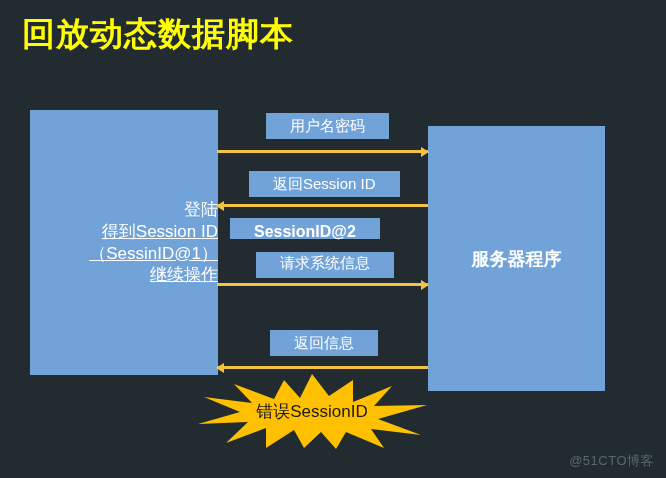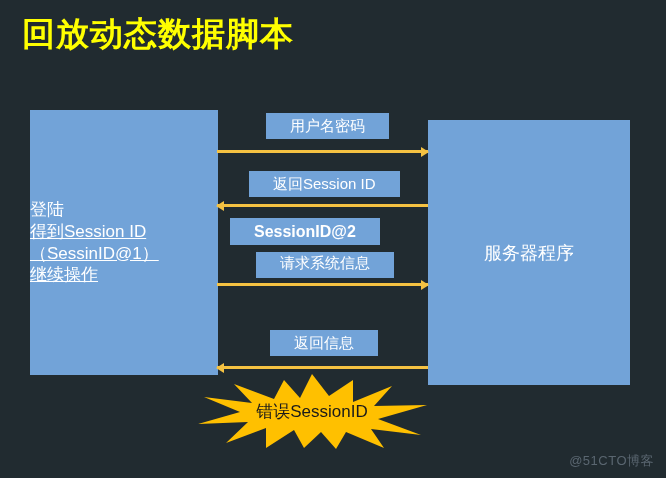--- a/index.html
+++ b/index.html
@@ -38,42 +38,43 @@
     color: #ffffff;
     box-sizing: border-box;
   }
   #client-box {
     left: 30px;
     top: 110px;
     width: 188px;
     height: 265px;
     display: flex;
     flex-direction: column;
-    align-items: flex-start;
+    align-items: flex-end;
     justify-content: center;
   }
   #client-box .client-line {
     text-align: center;
     font-size: 17px;
     line-height: 1.28;
     color: #ffffff;
     margin: 0;
     padding: 0;
   }
   .client-line + .client-line { margin-top: 18px; text-decoration: underline; }
   #client-box .tight { margin-top: 0px; }
 
   #server-box {
     left: 428px;
-    top: 120px;
-    width: 202px;
+    top: 126px;
+    width: 177px;
     height: 265px;
     display: flex;
     align-items: center;
     justify-content: center;
+    font-weight: bold;
   }
   #server-box .server-label {
     font-size: 18px;
     color: #ffffff;
   }
 
   
   .arrow {
     position: absolute;
     left: 217px;
@@ -106,21 +107,21 @@
     font-size: 15px;
     line-height: 26px;
     height: 26px;
     padding: 0 24px;
     box-sizing: border-box;
     white-space: nowrap;
   }
   .msg-label.bold {
     font-weight: bold;
     font-size: 16px;
-    height: 27px;
+    height: 21px;
     line-height: 27px;
   }
 
   
   #starburst {
     position: absolute;
     left: 196px;
     top: 372px;
     width: 232px;
     height: 78px;

